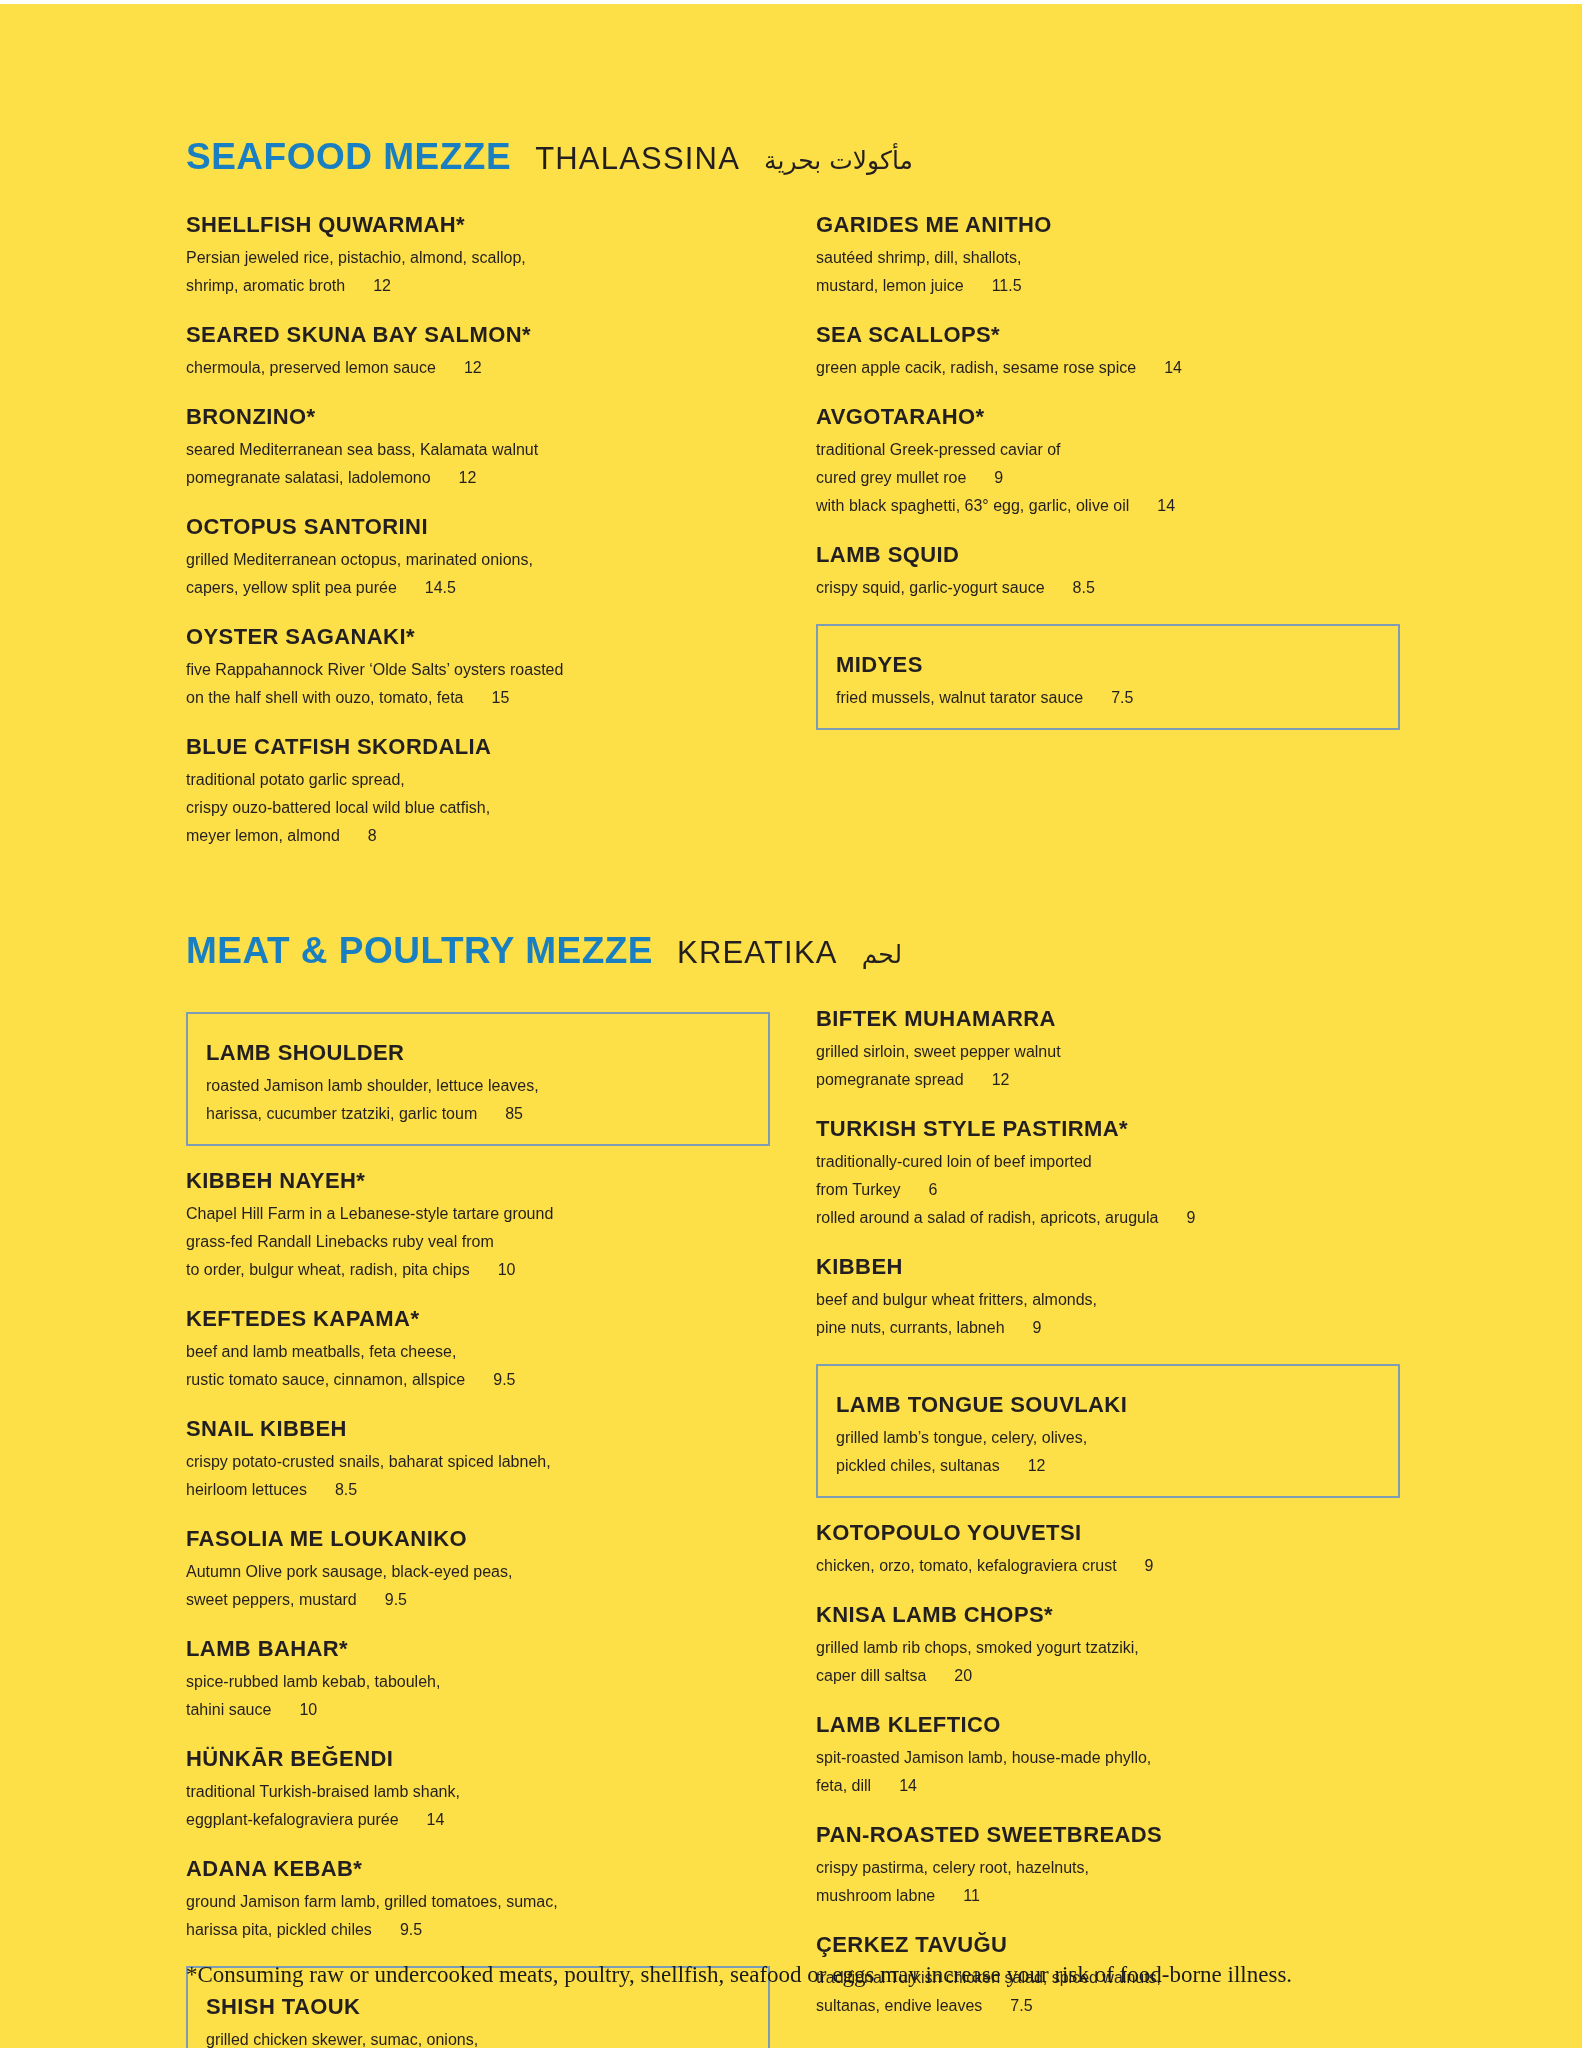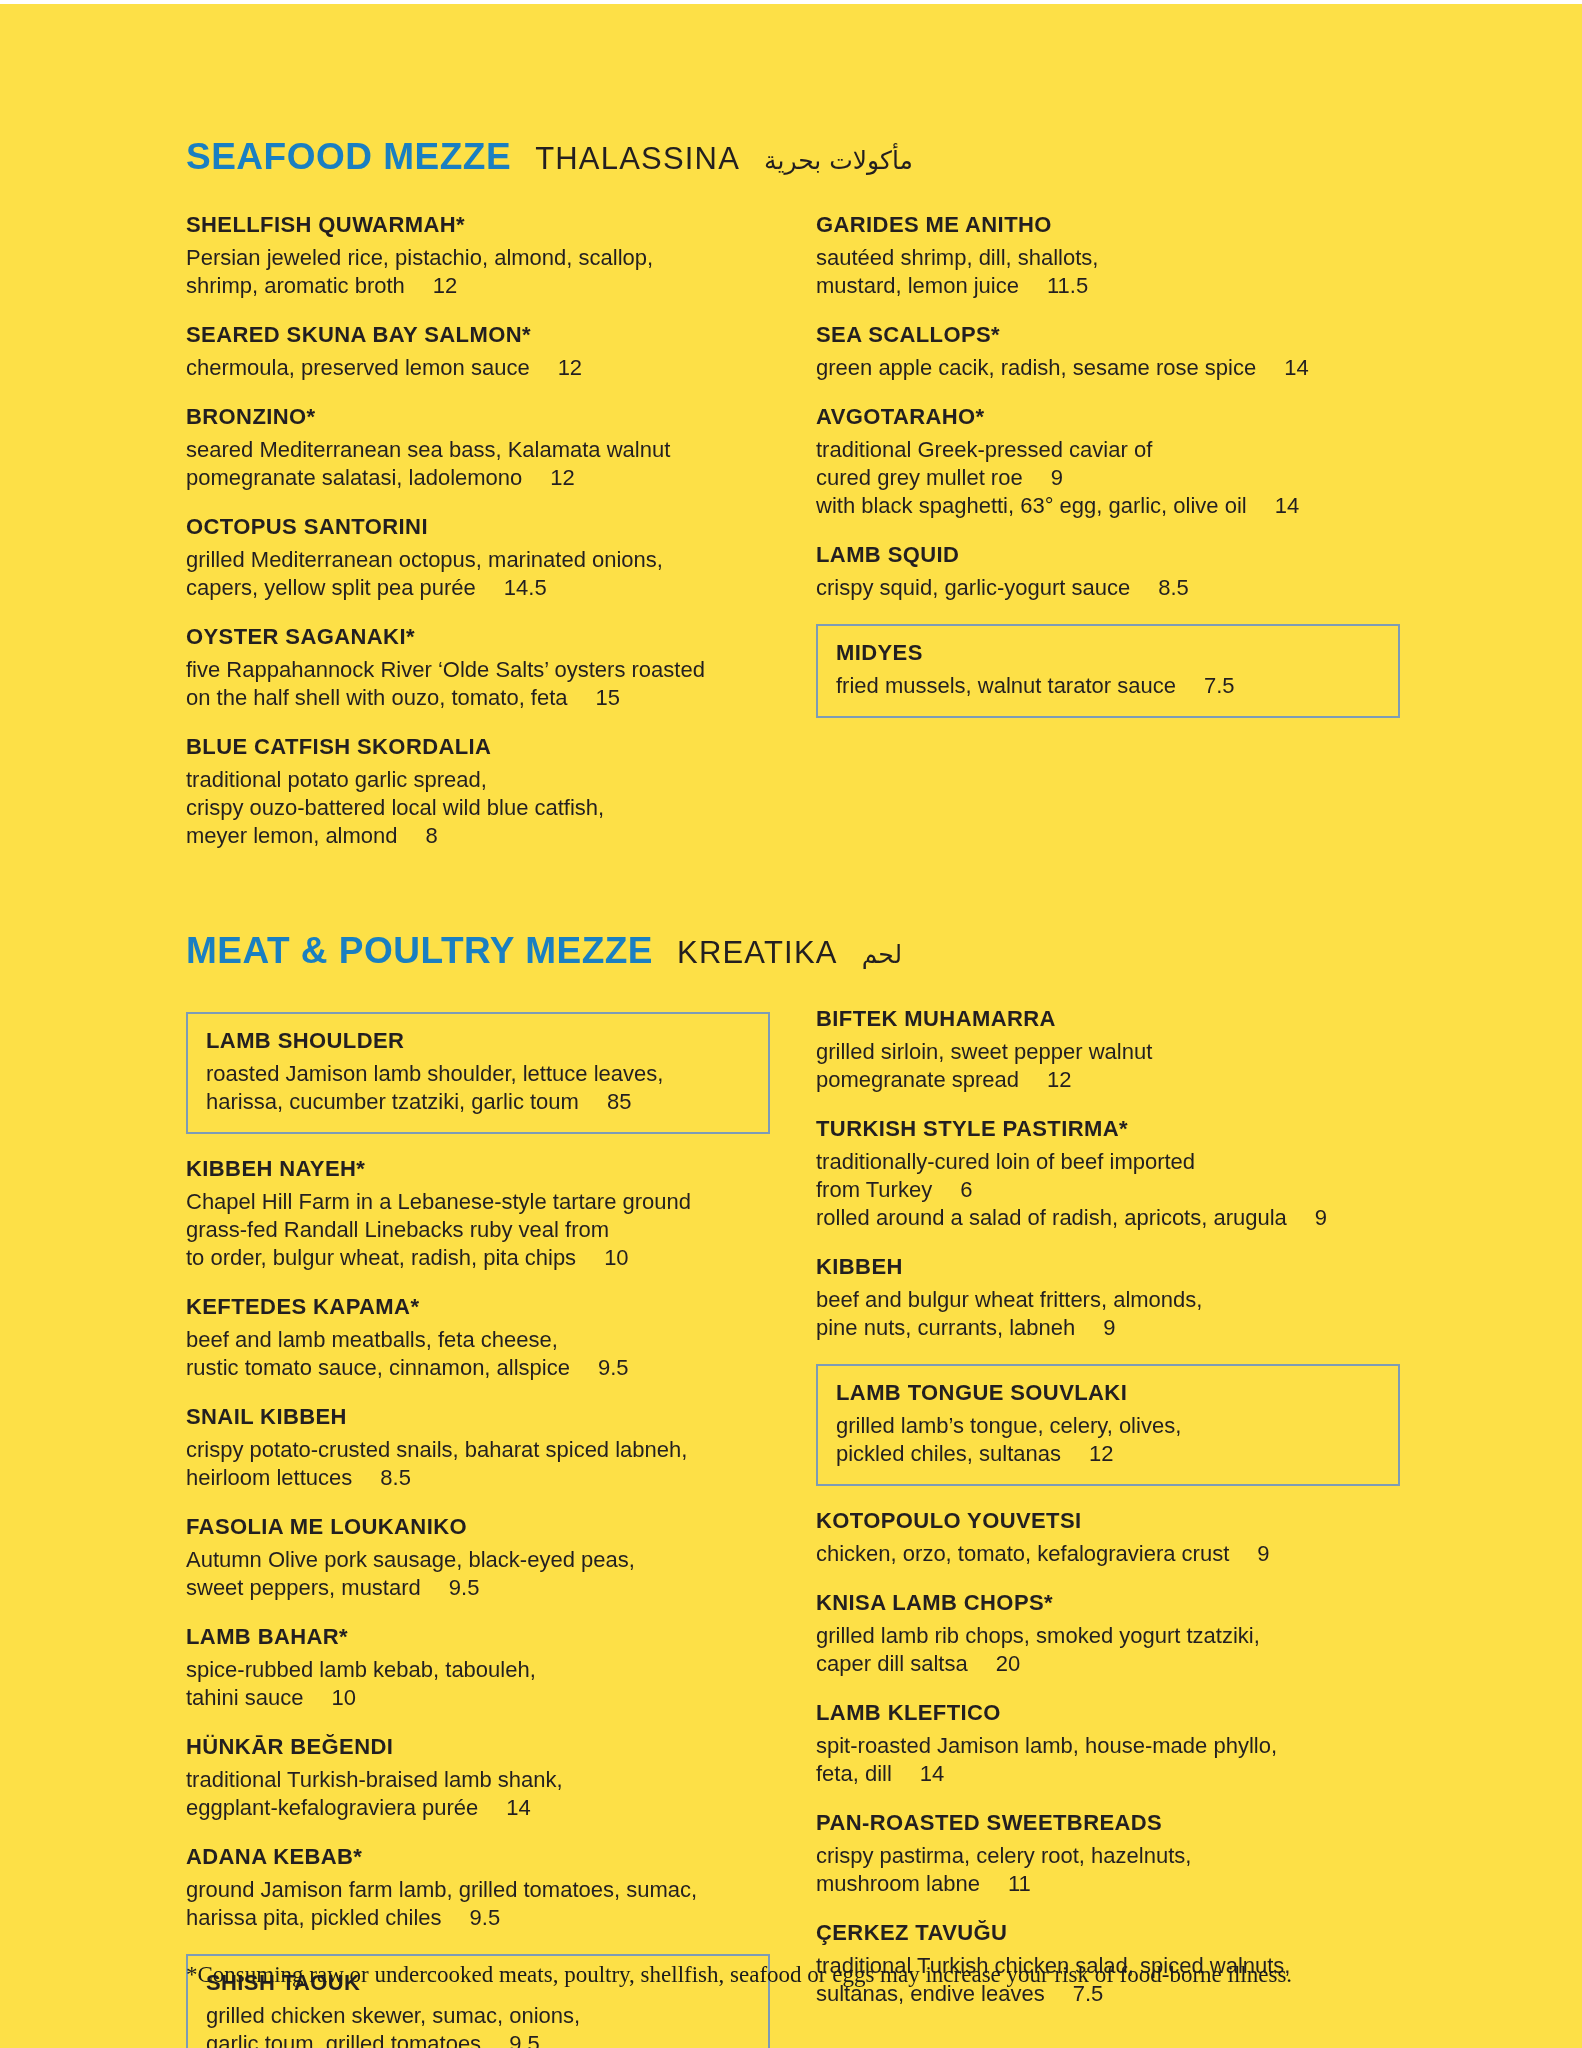--- a/index.html
+++ b/index.html
@@ -57,28 +57,28 @@
   }
   .item { margin-bottom: 22px; }
   .item-name {
     font-size: 22px;
     font-weight: 700;
     letter-spacing: 0.4px;
     margin-bottom: 6px;
     white-space: nowrap;
   }
   .item-line {
-    font-size: 22px;
+    font-size: 16px;
     line-height: 28px;
     white-space: nowrap;
   }
   .price { margin-left: 28px; }
   .boxed {
     border: 2px solid var(--box-border);
-    padding: 14px 18px 16px 18px;
+    padding: 26px 18px 16px 18px;
   }
   .item.boxed { margin-bottom: 22px; }
   
   .col > .boxed { margin-top: 6px; }
   .disclaimer {
     position: absolute;
     left: 186px;
     bottom: 64px;
     width: 1214px;
     font-family: "Liberation Serif", serif;

